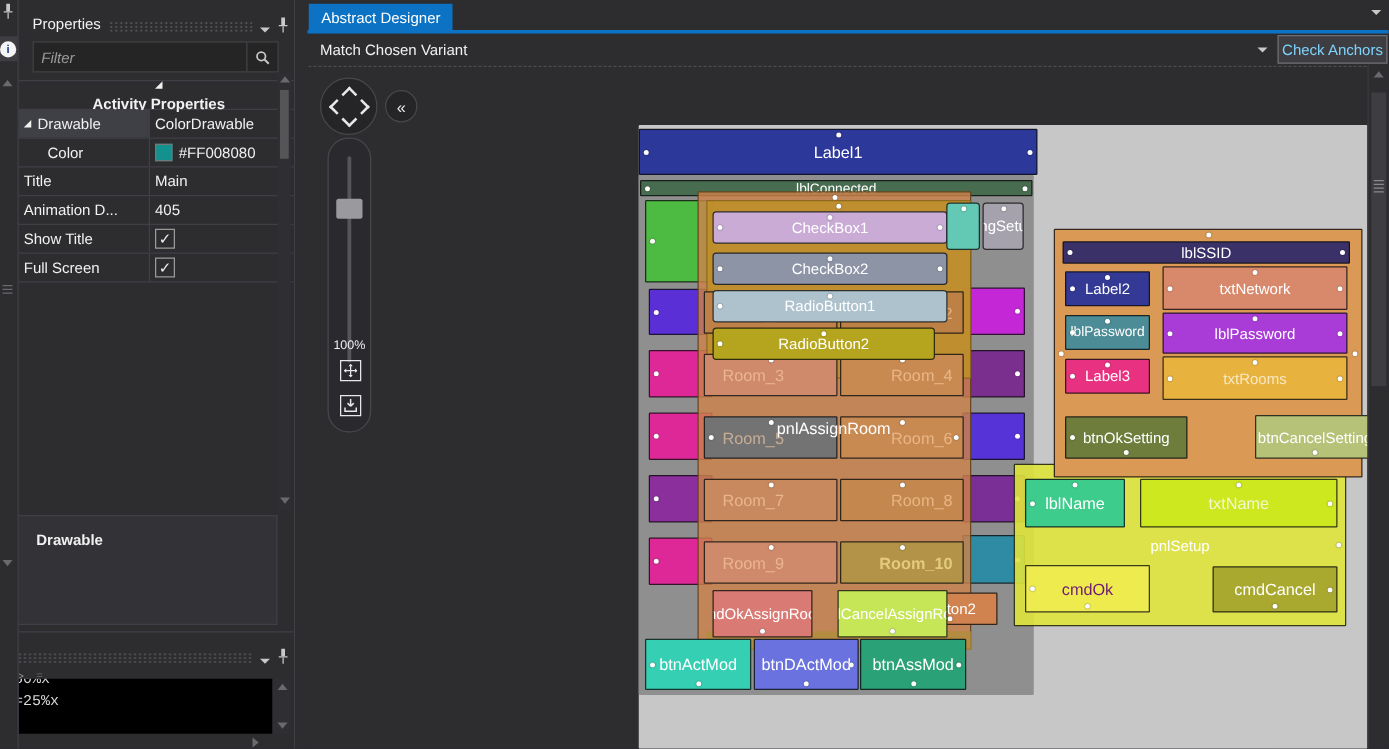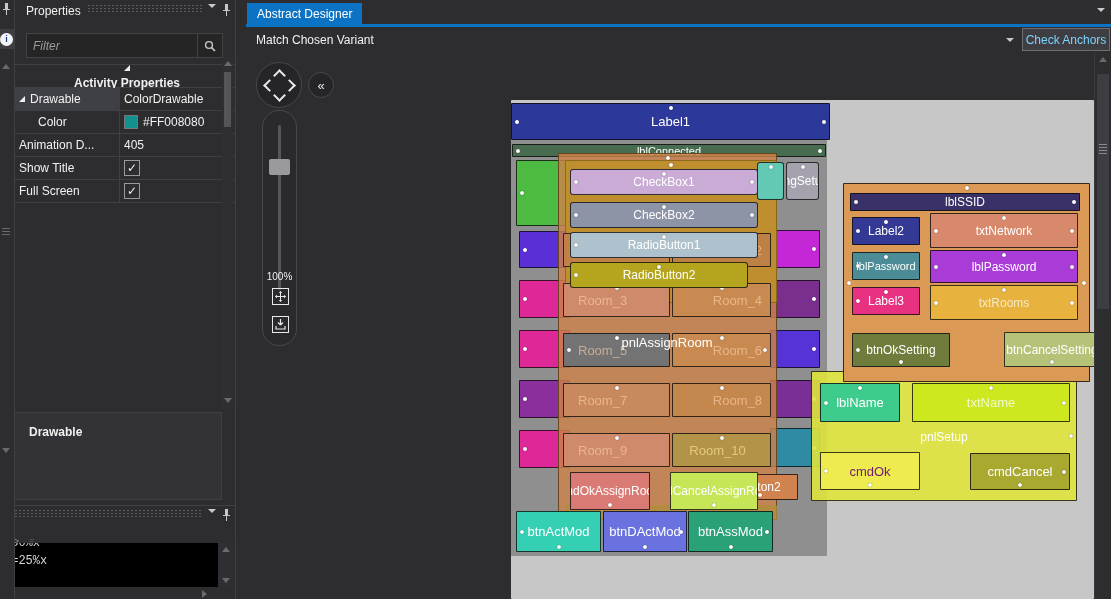--- a/index.html
+++ b/index.html
@@ -13,21 +13,21 @@
   
   .icon-strip{left:0;top:0;width:14px;height:599px;background:#2D2D30;border-right:1px solid #3F3F46;z-index:30;}
   .info-roundel{left:0;top:29px;width:14px;height:20px;background:#3E3E42;z-index:31;display:flex;align-items:center;}
   .info-roundel .circle{width:13px;height:13px;border-radius:50%;background:#F5F5F5;color:#1B3A8C;font-weight:bold;font-size:9px;display:flex;align-items:center;justify-content:center;}
   .mini-arrow{width:0;height:0;}
   .up{border-left:4px solid transparent;border-right:4px solid transparent;border-bottom:5px solid #6A6A6E;}
   .down{border-left:4px solid transparent;border-right:4px solid transparent;border-top:5px solid #6A6A6E;}
   .left-sb-grip{left:2px;top:228px;width:8px;height:1px;background:#6A6A6E;box-shadow:0 3px 0 #6A6A6E,0 6px 0 #6A6A6E;z-index:31;}
   
   .props{left:14px;top:0;width:221px;height:505px;background:#2D2D30;z-index:20;}
-  .titlebar{display:flex;align-items:flex-start;gap:6px;padding:0 4px 0 12px;height:22px;}
+  .titlebar{display:flex;align-items:flex-end;gap:6px;padding:0 4px 0 12px;height:22px;}
   .titlebar .tt{font-size:12px;color:#F1F1F1;white-space:nowrap;}
   .dotfill{flex:1;height:9px;background-image:radial-gradient(#5C5C60 0.8px, transparent 1px);background-size:4px 3px;}
   .caret{width:0;height:0;border-left:4px solid transparent;border-right:4px solid transparent;border-top:4px solid #C8C8C8;display:inline-block;}
   .pin{position:relative;width:9px;height:12px;display:inline-block;}
   .pin:before{content:"";position:absolute;left:3px;top:0;width:3px;height:6px;background:#C8C8C8;}
   .pin:after{content:"";position:absolute;left:1px;top:6px;width:7px;height:1px;background:#C8C8C8;box-shadow:3px 2px 0 -2px #C8C8C8, -0px 0 0 #C8C8C8;}
   .pin i{position:absolute;left:4px;top:7px;width:1px;height:5px;background:#C8C8C8;}
   .filter-row{margin:7px 12px 0 12px;height:23px;display:flex;background:#252526;border:1px solid #434346;}
   .filter-row input{flex:1;background:transparent;border:none;outline:none;color:#DCDCDC;font-style:italic;font-size:12px;padding:0 6px;font-family:"Liberation Sans",sans-serif;}
   .filter-row input::placeholder{color:#9B9B9B;font-style:italic;}
@@ -150,20 +150,28 @@
           <span>Color</span>
         </div>
         <div class="pval">
           <span class="swatch" style="background: rgb(18, 145, 142);"></span>
           <span style="white-space: nowrap; overflow: hidden;">#FF008080</span>
           <span class="caret rowcaret"></span>
         </div>
       </div>
       <div class="prow">
         <div class="pname">
+          <span>Title</span>
+        </div>
+        <div class="pval">
+          <span style="white-space: nowrap; overflow: hidden;">Main</span>
+        </div>
+      </div>
+      <div class="prow">
+        <div class="pname">
           <span>Animation D...</span>
         </div>
         <div class="pval">
           <span style="white-space: nowrap; overflow: hidden;">405</span>
           <span class="caret rowcaret"></span>
         </div>
       </div>
       <div class="prow">
         <div class="pname">
           <span>Show Title</span>
@@ -320,21 +328,21 @@
       <span class="dot t"></span>
     </div>
     <div class="ctl" style="left: 672px; top: 383px; width: 99px; height: 34px; background: rgb(196, 136, 78); border: 1px solid rgba(12, 12, 12, 0.8); border-radius: 1px; color: rgba(255, 210, 170, 0.6); font-size: 13px; justify-content: flex-end; padding-right: 8px;">
       <span class="lbl">Room_8</span>
       <span class="dot t"></span>
     </div>
     <div class="ctl" style="left: 563px; top: 433px; width: 107px; height: 34px; background: rgb(206, 138, 106); border: 1px solid rgba(12, 12, 12, 0.8); border-radius: 1px; color: rgba(255, 210, 170, 0.6); font-size: 13px; justify-content: flex-start; padding-left: 14px;">
       <span class="lbl">Room_9</span>
       <span class="dot t"></span>
     </div>
-    <div class="ctl" style="left: 672px; top: 433px; width: 99px; height: 34px; background: rgb(179, 147, 72); border: 1px solid rgba(12, 12, 12, 0.8); border-radius: 1px; color: rgba(240, 215, 140, 0.8); font-size: 13px; padding-right: 8px;">
+    <div class="ctl" style="left: 672px; top: 433px; width: 99px; height: 34px; background: rgb(179, 147, 72); border: 1px solid rgba(12, 12, 12, 0.8); border-radius: 1px; color: rgba(240, 215, 140, 0.8); font-size: 13px; justify-content: flex-end; padding-right: 8px; font-weight: bold;">
       <span class="lbl">Room_10</span>
       <span class="dot t"></span>
     </div>
     <div class="ctl" style="left: 600px; top: 334px; width: 134px; height: 16px; background: transparent; border: none; border-radius: 1px; color: rgb(255, 255, 255); font-size: 13px;">
       <span class="lbl">pnlAssignRoom</span>
     </div>
     <div class="ctl" style="left: 570px; top: 169px; width: 188px; height: 26px; background: rgb(201, 171, 214); border: 1px solid rgba(12, 12, 12, 0.8); border-radius: 3px; color: rgb(255, 255, 255); font-size: 12px;">
       <span class="lbl">CheckBox1</span>
       <span class="dot l"></span>
       <span class="dot r"></span>

